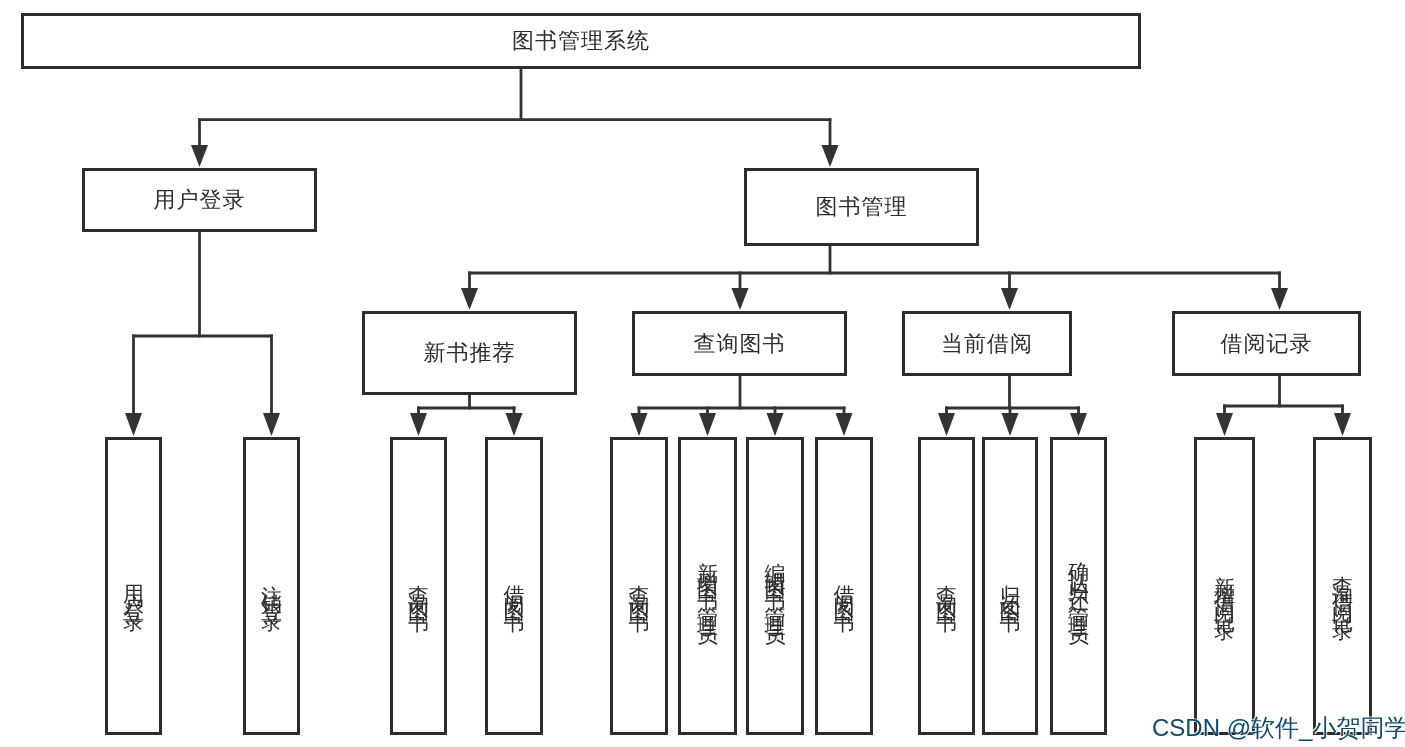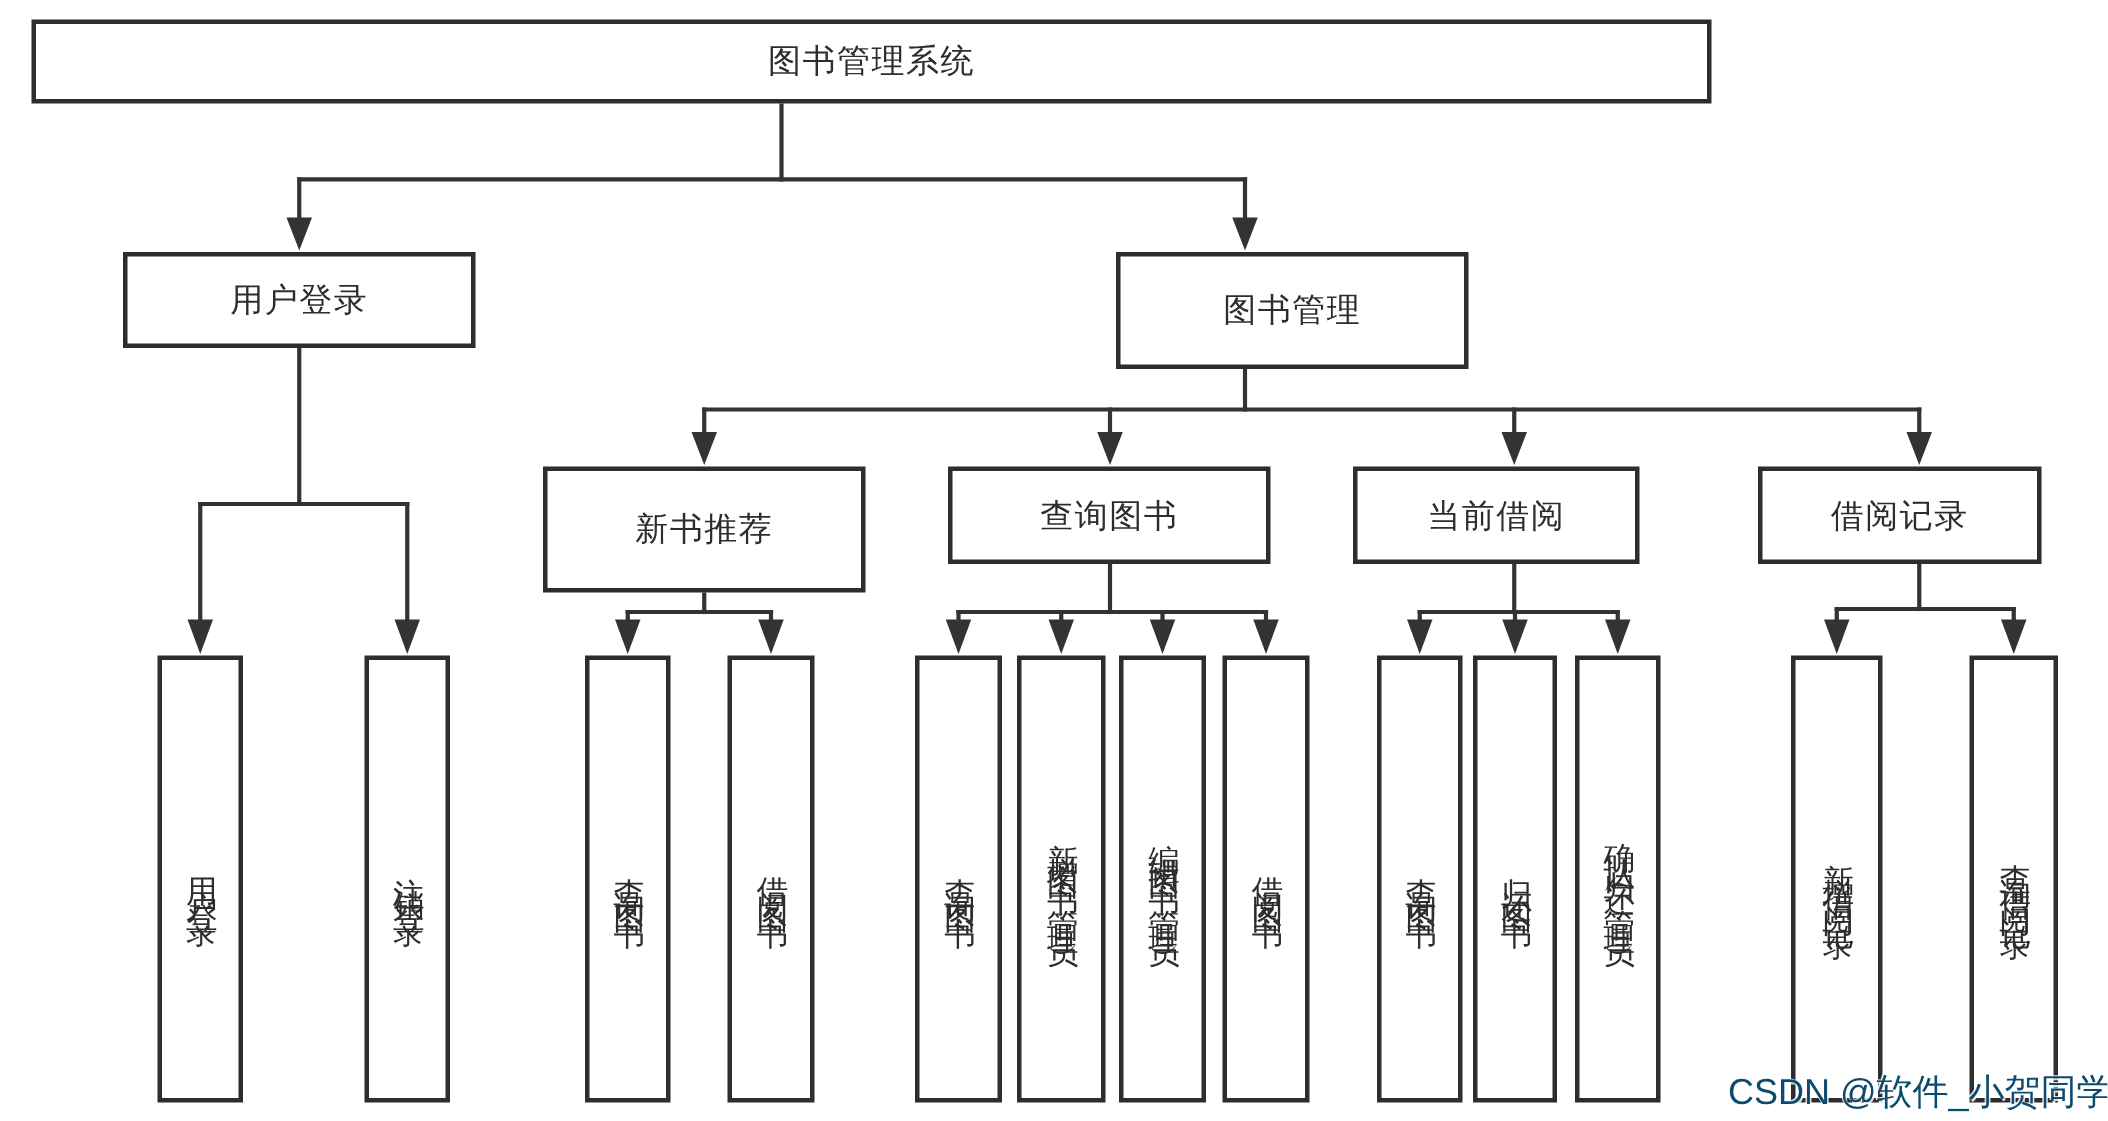--- a/index.html
+++ b/index.html
@@ -94,21 +94,21 @@
   <div class="hnode" style="left:712px;top:168px;width:235px;height:78px;margin-left:32px;">
     <span>图书管理</span>
   </div>
 
   <div class="hnode" style="left:362px;top:311px;width:215px;height:84px;">
     <span>新书推荐</span>
   </div>
   <div class="hnode" style="left:632px;top:311px;width:215px;height:65px;">
     <span>查询图书</span>
   </div>
-  <div class="hnode" style="left:902px;top:311px;width:191px;height:65px;">
+  <div class="hnode" style="left:902px;top:311px;width:170px;height:65px;">
     <span>当前借阅</span>
   </div>
   <div class="hnode" style="left:1172px;top:311px;width:189px;height:65px;">
     <span>借阅记录</span>
   </div>
 
   <div class="vnode" style="left:105px;top:437px;width:57px;height:298px;">
     <span>用户登录</span>
   </div>
   <div class="vnode" style="left:243px;top:437px;width:57px;height:298px;">

